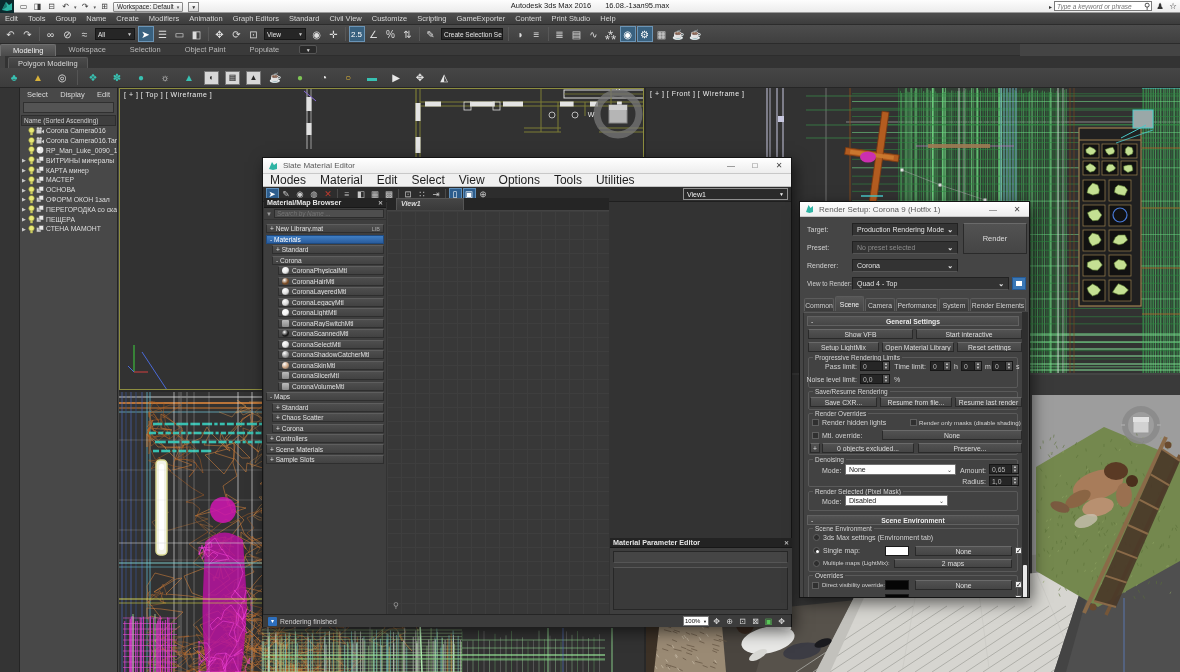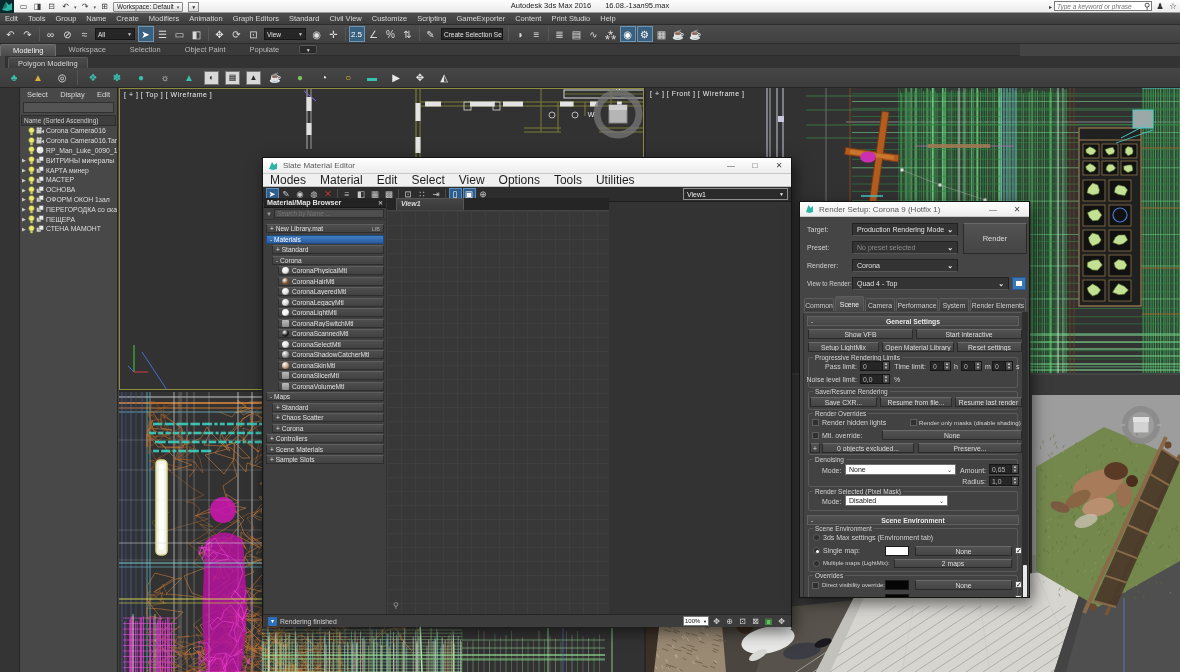--- a/index.html
+++ b/index.html
@@ -1585,20 +1585,28 @@
           <div class="bitem" style="margin-left: 2px;">
             <span>+ Sample Slots</span>
           </div>
         </div>
     </div>
     <div id="sl-canvas">
       <div id="sl-viewtab">View1</div>
       <div class="grid"></div>
       <div id="sl-binocular">⚲</div>
     </div>
+    <div id="sl-mpe">
+      <div class="phdr" style="height:10px">
+          <span>Material Parameter Editor</span>
+          <span class="x">✕</span>
+        </div>
+      <div class="inp"></div>
+      <div class="box"></div>
+    </div>
     <div id="sl-status">
       <span class="sicon">▾</span>
       <span>Rendering finished</span>
       <span id="sl-zoom">
         <span class="zcombo">
             <span>100%</span>
             <span style="margin-left:auto;font-size:4px">▼</span>
           </span>
         <span class="zi">✥</span>
         <span class="zi">⊕</span>

